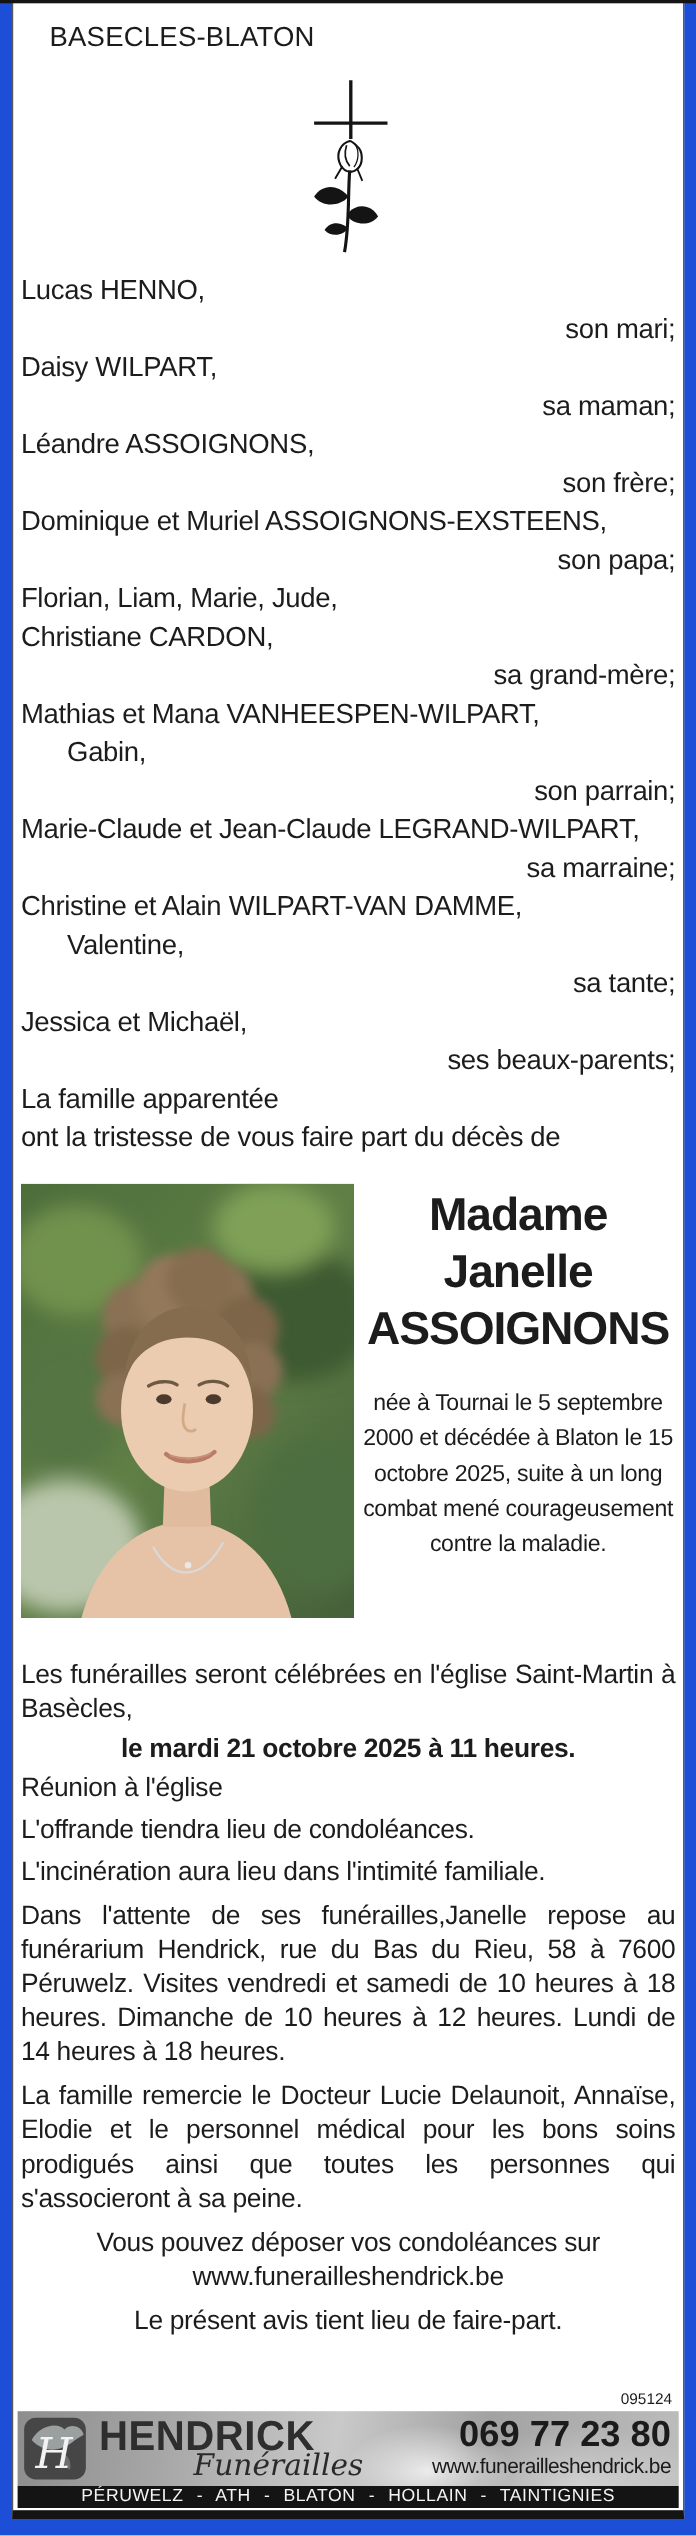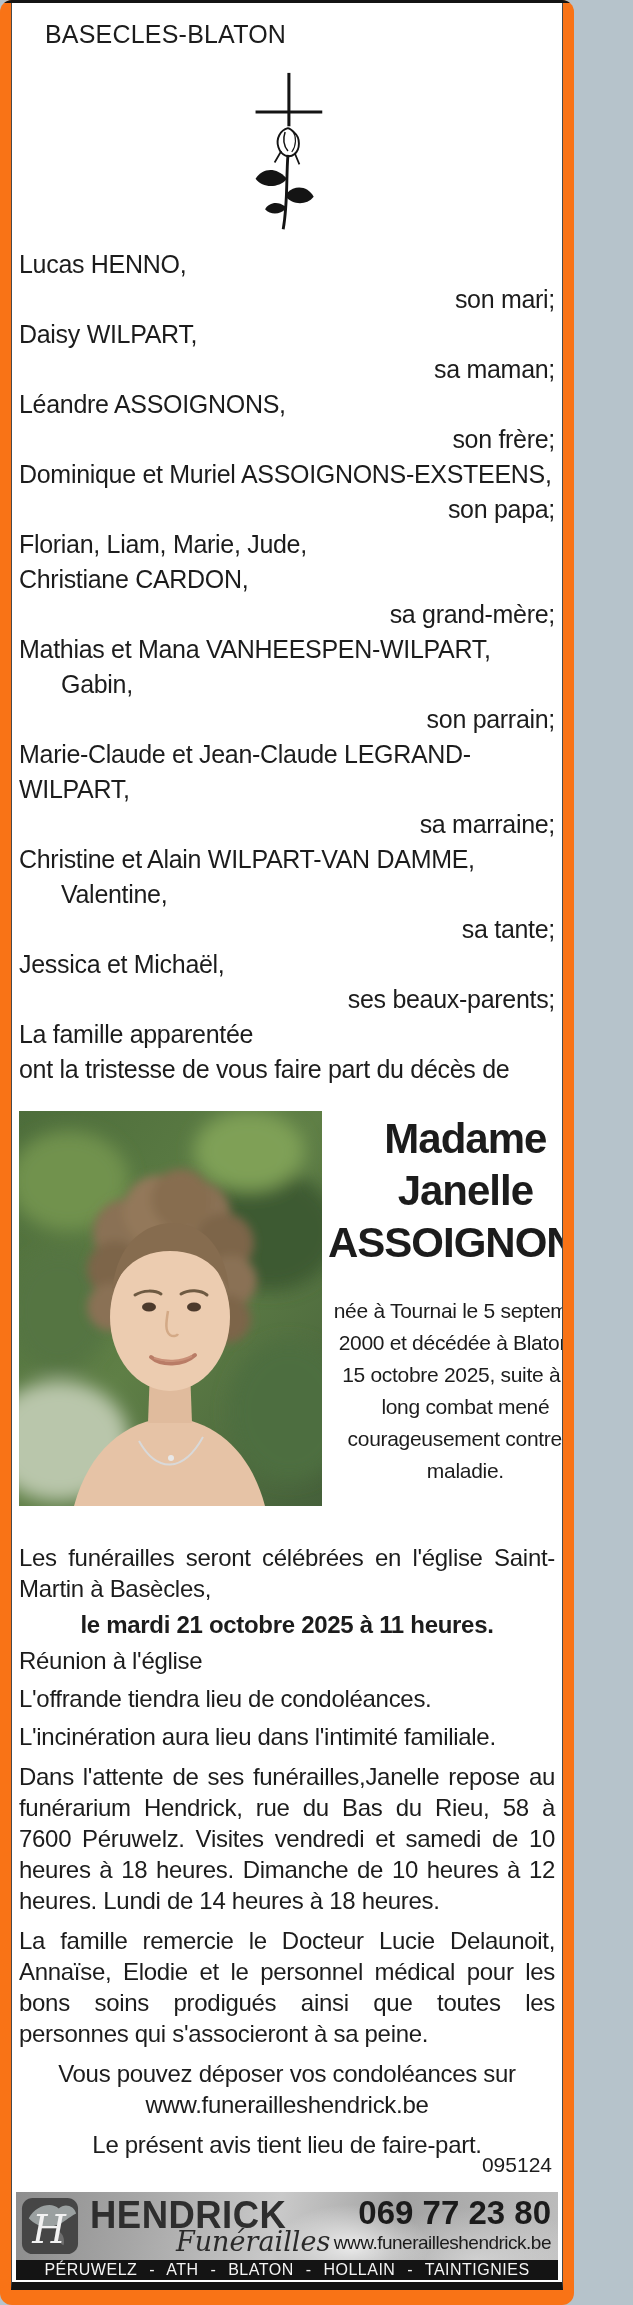--- a/index.html
+++ b/index.html
@@ -4,22 +4,22 @@
 <style>
   * { margin:0; padding:0; box-sizing:border-box; }
   html,body { width:633px; }
   body {
     font-family:"Liberation Sans","DejaVu Sans",sans-serif;
     background:#b6c3cb;
     color:#1c1c1c;
     letter-spacing:-0.3px;
   }
   .page {
-    position:relative; width:574px; height:2305px;
-    background:#f97316; overflow:hidden;border-radius:12px;
+    position:relative; width:633px; height:2305px;
+    background:#1d4ed8; overflow:hidden;
   }
   .top-rule { position:absolute; top:0; left:0; width:100%; height:3px; background:#141414; z-index:5; }
   .card {
     position:absolute; top:2px; left:11px; right:11px; height:2288px;
     background:#fff;
     border-left:1px solid #4a4a4a; border-right:1px solid #4a4a4a;
     border-bottom:8px solid #141414;
     overflow:hidden;
   }
   .content { padding:0 7px; }
@@ -52,21 +52,21 @@
   .para { font-size:24px; line-height:31px; }
   .just { text-align:justify; text-align-last:left; }
   .funeral-date { font-size:24px; font-weight:bold; text-align:center; margin:5px 0 5px; line-height:31px; }
   .gap-s { margin-top:7px; }
   .gap-m { margin-top:9px; }
   .center { text-align:center; }
 
   .footer {
     position:absolute; left:0; right:0; bottom:0; padding:0 4px 2px;
   }
-  .ref-number { text-align:right; font-size:21px; padding-right:6px; margin-bottom:15px; letter-spacing:0; }
+  .ref-number { text-align:right; font-size:14px; padding-right:6px; margin-bottom:4px; letter-spacing:0; }
   .banner {
     position:relative; height:68px;
     background:
       radial-gradient(110px 60px at 62% 80%, rgba(255,255,255,0.75), rgba(255,255,255,0) 70%),
       radial-gradient(160px 70px at 85% 100%, rgba(230,230,230,0.6), rgba(230,230,230,0) 75%),
       linear-gradient(100deg,#8d8d8d 0%, #a6a6a6 22%, #c9c9c9 48%, #a2a2a2 70%, #bdbdbd 100%);
     overflow:hidden;
   }
   .logo { position:absolute; left:5px; top:5px; width:58px; height:58px; }
   .brand-name {

